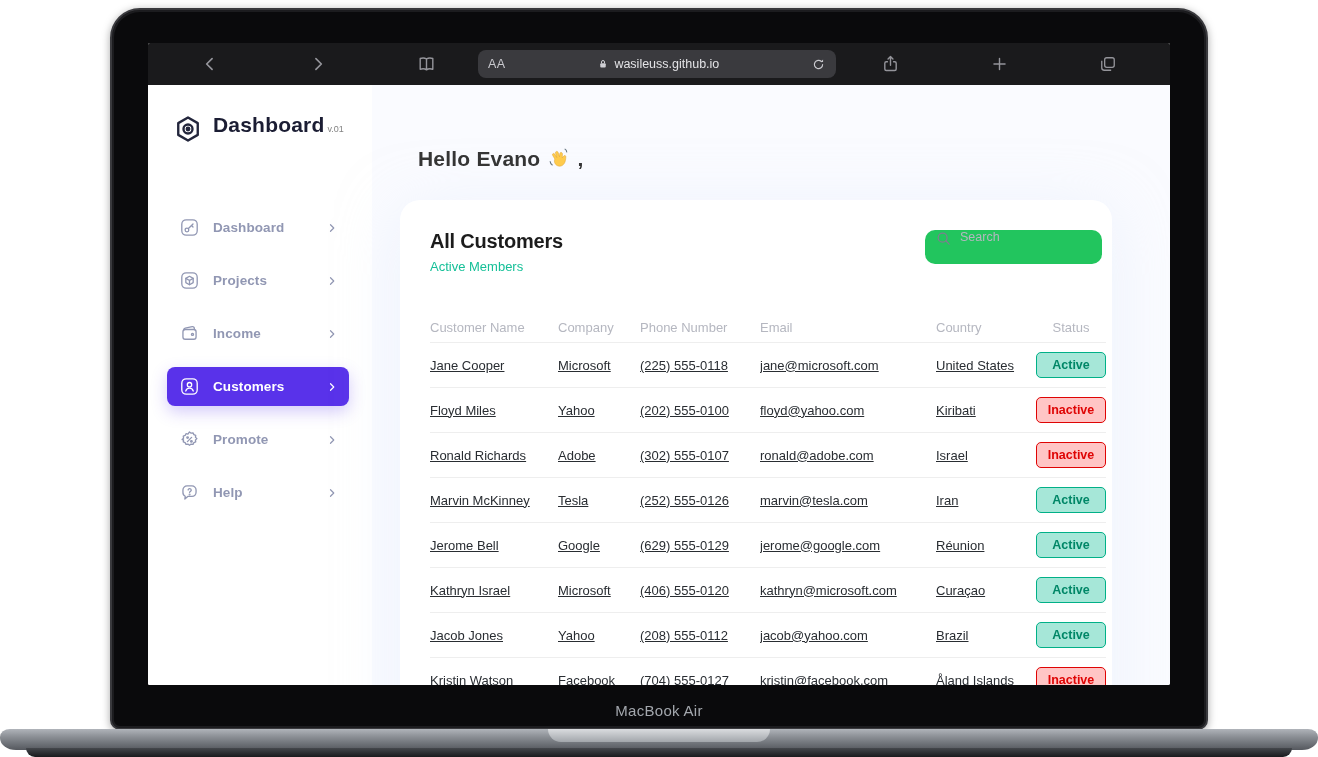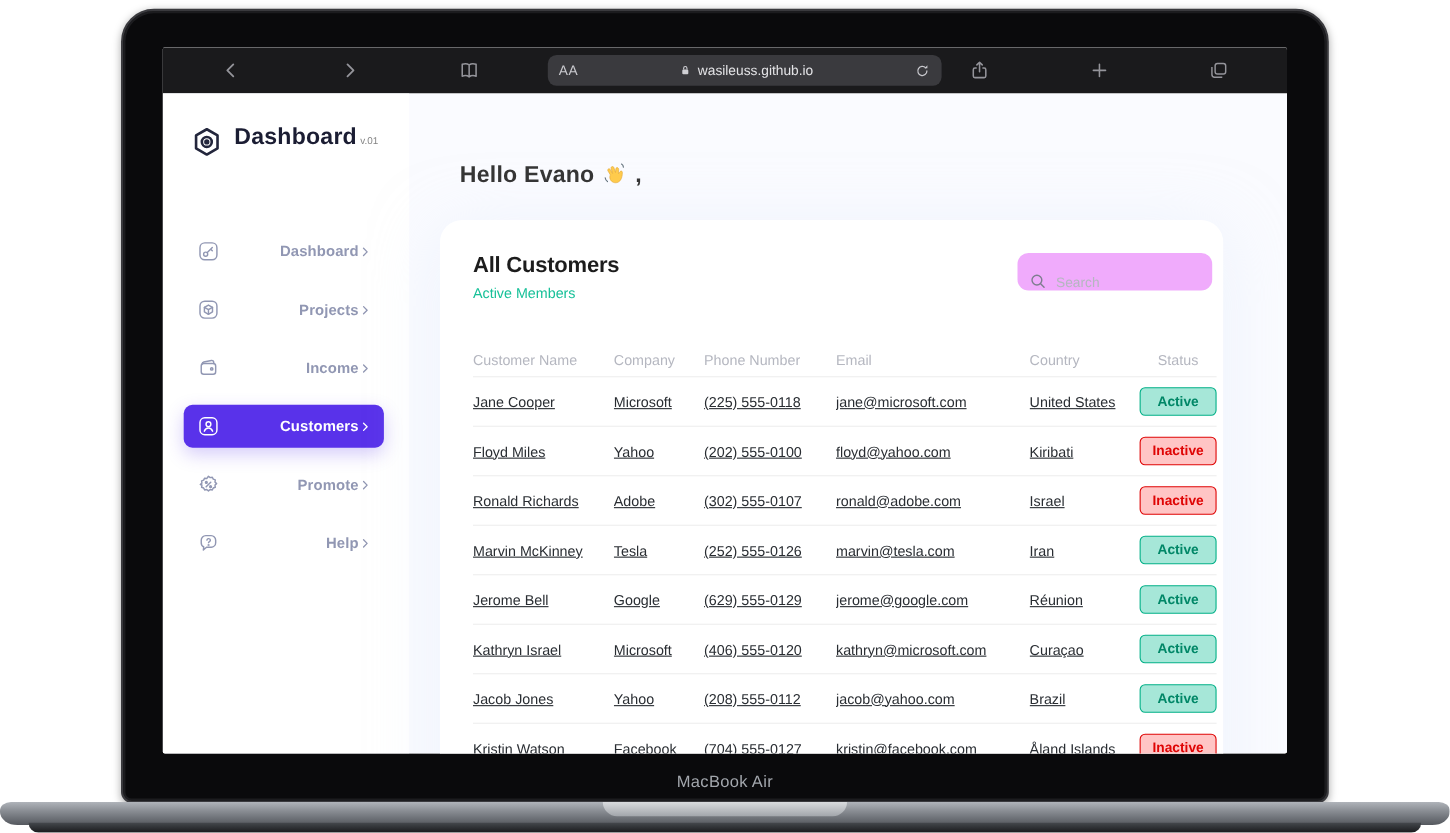--- a/index.html
+++ b/index.html
@@ -26,34 +26,34 @@
   .display { position:absolute; left:36px; top:33px; width:1022px; height:642px;
     background:#fff; overflow:hidden; border-radius:2px; }
 
   
   .toolbar { position:absolute; left:0; top:0; width:1022px; height:42px; background:#1a1a1c; }
   .tbtn { position:absolute; top:50%; transform:translateY(-50%); color:#94949a;
     display:flex; align-items:center; justify-content:center; cursor:pointer; }
   .tbtn svg { display:block; }
   .nav-back { left:52px; } .nav-fwd { left:160px; } .tb-book { left:268px; }
   .tb-share { left:732px; } .tb-plus { left:842px; } .tb-tabs { left:950px; }
-  .url-pill { position:absolute; left:350px; top:7px; width:358px; height:28px;
+  .url-pill { position:absolute; left:330px; top:7px; width:358px; height:28px;
     background:#3a3a3e; border-radius:8px; display:flex; align-items:center;
     padding:0 10px; cursor:pointer; }
   .url-aa { color:#c9c9ce; font-size:12.5px; letter-spacing:.5px; }
   .url-center { flex:1; display:flex; align-items:center; justify-content:center; gap:5px;
     color:#e3e3e6; font-size:12.5px; }
   .url-reload { color:#c9c9ce; display:flex; }
 
   
   .page { position:absolute; left:0; top:42px; width:1022px; height:600px;
     display:flex; background:#fafbff; }
 
   
-  .sidebar { width:224px; flex:none; background:#fff; padding-top:28px;text-align:right; }
+  .sidebar { width:224px; flex:none; background:#fff; padding-top:28px; }
   .logo-row { display:flex; align-items:flex-start; gap:10px; padding-left:25px; }
   .logo-mark { color:#23263c; margin-top:1px; }
   .logo-title { font-size:21px; font-weight:bold; color:#1b1d33; letter-spacing:.2px; }
   .logo-ver { font-size:9px; color:#838383; margin-left:3px; }
   .nav { margin-top:60px; padding:0 23px 0 19px; display:flex; flex-direction:column; gap:14px; }
   .nav-item { display:flex; align-items:center; height:39px; border-radius:8px;
     padding:0 11px 0 12px; color:#9197b3; font-size:13.5px; font-weight:bold; cursor:pointer; }
   .nav-item .nav-label { margin-left:13px; flex:1; letter-spacing:.1px; }
   .nav-item.active { background:#5932ea; color:#fff; box-shadow:0 6px 16px rgba(89,50,234,.25); }
   .nav-item svg { flex:none; }
@@ -61,22 +61,22 @@
   
   .main { flex:1; padding:26px 0 0 28px;margin-top:36px; }
   .greeting { display:flex; align-items:center; gap:7px; margin-left:18px;
     font-size:21px; font-weight:600; color:#353535; letter-spacing:.2px; }
   .card { margin-top:29px; width:712px; min-height:560px; background:#fff;
     border-radius:20px; box-shadow:0 10px 60px rgba(226,236,249,.5);
     padding:30px 6px 0 30px; }
   .card-head { display:flex; align-items:flex-start; justify-content:space-between; padding-right:4px; }
   .card-title { font-size:20px; font-weight:bold; color:#1c1c1c; letter-spacing:-.2px; }
   .card-sub { margin-top:6px; font-size:13px; color:#16c098; }
-  .search { width:177px; height:34px; background:#f0abfc; border-radius:10px;
-    display:flex; align-items:flex-end; gap:8px; padding:0 8px 0 10px; }
+  .search { width:177px; height:34px; background:#22c55e; border-radius:10px;
+    display:flex; align-items:flex-start; gap:8px; padding:0 8px 0 10px; }
   .search svg { flex:none; color:#7e7e8f; }
   .search input { flex:1; min-width:0; border:none; outline:none; background:transparent;
     font-size:12.5px; color:#3d3d3d; font-family:"Liberation Sans",sans-serif; }
   .search input::placeholder { color:#b5b7c0; }
 
   .grid { display:grid; grid-template-columns:128px 82px 120px 176px 100px 70px; align-items:center; }
   .thead { margin-top:38px; height:30px; color:#b5b7c0; font-size:13px; }
   .th-status { text-align:center; }
   .trow { height:45px; border-top:1px solid #eee; font-size:13px; color:#292d32; }
   .cell { white-space:nowrap; overflow:hidden; text-overflow:ellipsis; padding-right:10px;text-decoration:underline; }

